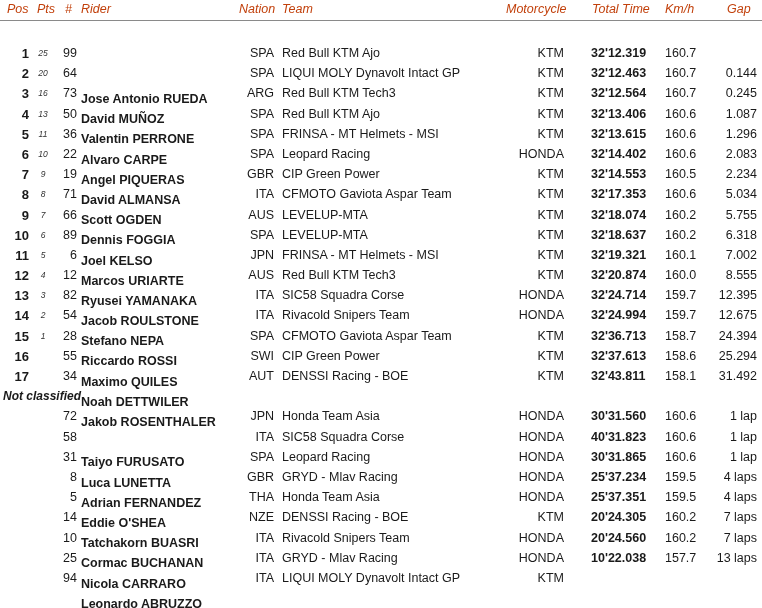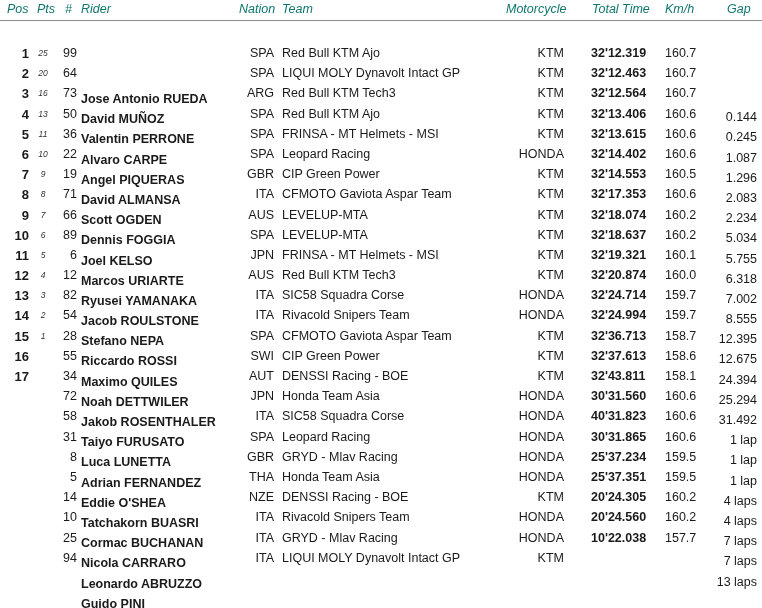--- a/index.html
+++ b/index.html
@@ -1,33 +1,33 @@
 <!DOCTYPE html>
 <html><head>
 <meta charset="utf-8">
 <style>
   html, body { margin: 0; padding: 0; background: #ffffff; }
   body { width: 762px; height: 608px; overflow: hidden; position: relative;
          font-family: "Liberation Sans", sans-serif; color: #1a1a1a; font-size: 12.5px; }
   .hdr { position: absolute; top: 0; left: 0; width: 762px; height: 20px; }
-  .hdr span { position: absolute; top: 2px; font-style: italic; font-size: 12.5px; color: #0f766e; white-space: nowrap; }
+  .hdr span { position: absolute; top: 2px; font-style: italic; font-size: 12.5px; color: #c2410c; white-space: nowrap; }
   .hdr-line { position: absolute; top: 20px; left: 0; width: 762px; height: 1px; background: #8a8a8a; }
   .rows { position: absolute; top: 44px; left: 0; width: 762px; }
   .row { position: relative; height: 20.2px; white-space: nowrap; }
   .row span { position: absolute; top: 2px; }
   .c-pos { right: calc(762px - 29px); font-weight: bold; font-size: 13px; }
   .c-pts { left: 36px; width: 14px; text-align: center; font-style: italic; font-size: 8.5px; top: 4px !important; color: #333; }
   .c-num { right: calc(762px - 77px); }
   .c-rider { left: 81px; font-weight: bold; margin-top: 46px; }
   .c-nat { right: calc(762px - 274px); }
   .c-team { left: 282px; }
   .c-moto { right: calc(762px - 564px); }
   .c-time { left: 591px; font-weight: bold; text-align: center; }
   .c-kmh { left: 665px; }
-  .c-gap { right: calc(762px - 757px); margin-top: 44px; }
+  .c-gap { right: calc(762px - 757px); }
   .section { position: relative; height: 20.2px; }
   .section span { position: absolute; left: 3px; top: 2px; font-weight: bold; font-style: italic; font-size: 12px; }
 </style>
 </head>
 <body>
 
 <div class="hdr">
   <span style="left:7px">Pos</span>
   <span style="left:37px">Pts</span>
   <span style="left:65px">#</span>
@@ -241,20 +241,23 @@
     <span class="c-num">34</span>
     <span class="c-rider">Jakob ROSENTHALER</span>
     <span class="c-nat">AUT</span>
     <span class="c-team">DENSSI Racing - BOE</span>
     <span class="c-moto">KTM</span>
     <span class="c-time">32'43.811</span>
     <span class="c-kmh">158.1</span>
     <span class="c-gap">31.492</span>
   </div>
     </div>
+  <div class="section">
+    <span>Not classified</span>
+  </div>
   <div id="grp-notclassified">
       <div class="row">
     <span class="c-pos"></span>
     <span class="c-pts"></span>
     <span class="c-num">72</span>
     <span class="c-rider">Taiyo FURUSATO</span>
     <span class="c-nat">JPN</span>
     <span class="c-team">Honda Team Asia</span>
     <span class="c-moto">HONDA</span>
     <span class="c-time">30'31.560</span>

